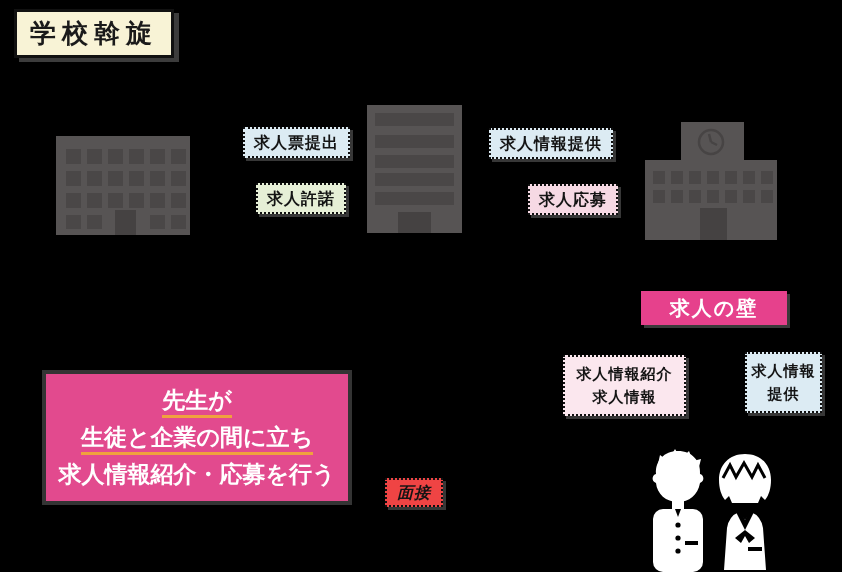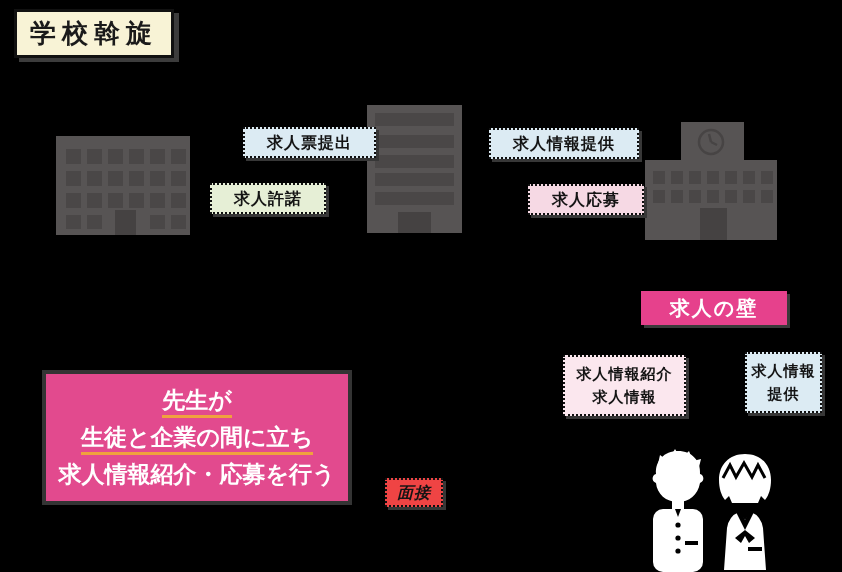--- a/index.html
+++ b/index.html
@@ -13,26 +13,26 @@
 
   
   .building{position:absolute;background:var(--building-gray,#575454);}
   .win{position:absolute;background:var(--window-gray,#4a4747);}
   .door{position:absolute;background:var(--door-gray,#454242);}
   .tower{position:absolute;left:681px;top:122px;width:63px;height:40px;background:var(--building-gray,#575454);}
   .clock-svg{position:absolute;left:15px;top:5px;}
 
   
   .tag{position:absolute;border:2px dotted #101010;font-weight:bold;color:#141414;
-    font-size:16px;padding:4px 22px;letter-spacing:1px;box-shadow:3px 3px 0 #373737;
+    font-size:16px;padding:4px 9px;letter-spacing:1px;box-shadow:3px 3px 0 #373737;
     white-space:nowrap;line-height:1.2;}
   .tag.two{text-align:center;line-height:1.55;font-size:15px;padding:5px 4px;white-space:normal;
     box-sizing:border-box;}
   .blue{background:var(--light-blue,#dcebf3);}
-  .green{background:var(--light-green,#e6efd6);}
+  .green{background:var(--light-green,#e6efd6);margin-left:46px;}
   .pink{background:var(--light-pink,#f6d9e4);}
   .palepink{background:var(--pale-pink,#fbe7ee);}
   .whitebg{background:#ef4444;font-style:italic;}
 
   
   .wall-title{position:absolute;left:641px;top:291px;width:146px;height:34px;
     background:var(--wall-pink,#e6418c);color:#fff;font-weight:bold;font-size:20px;
     letter-spacing:2px;display:flex;align-items:center;justify-content:center;
     box-shadow:3px 3px 0 #3a3a3a;}
 

